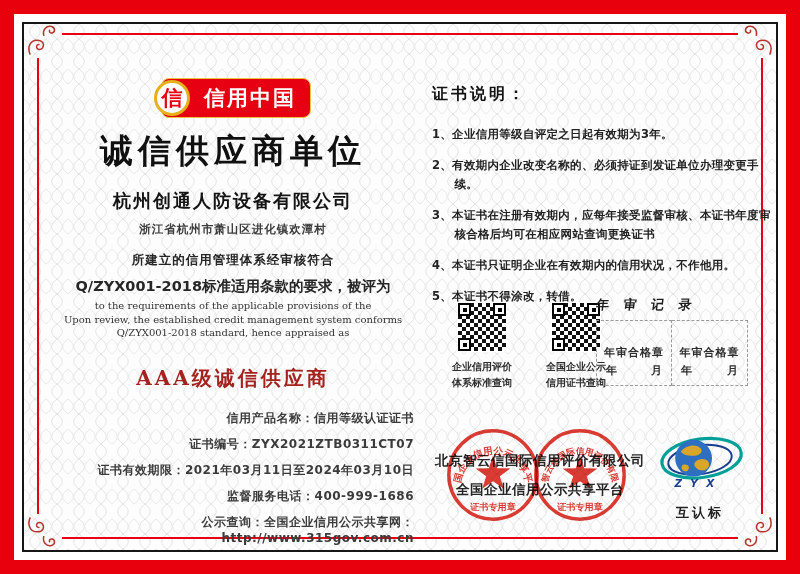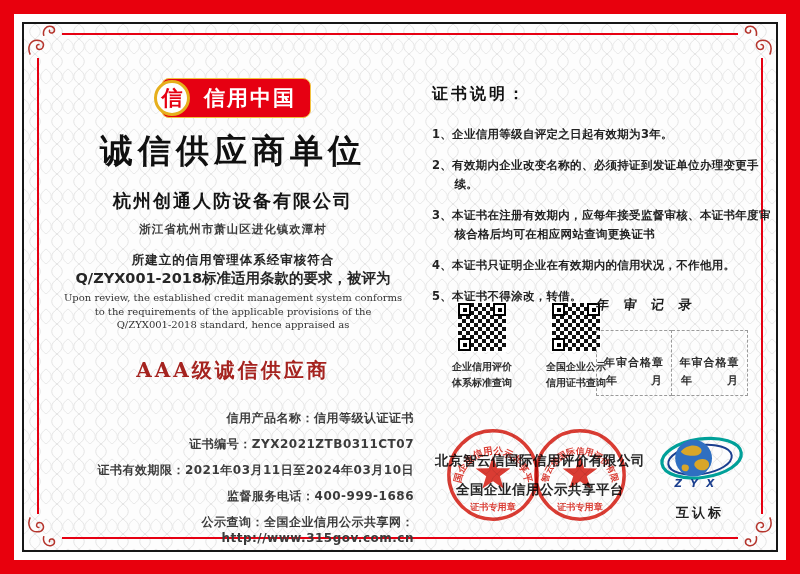--- a/index.html
+++ b/index.html
@@ -37,21 +37,21 @@
   .badge-text { color:#fff; font-weight:bold; font-size:21px; letter-spacing:2px; }
 
   .title { margin-top:11px; font-size:33px; font-weight:bold; color:#101010; letter-spacing:5px;
            font-family:"DejaVu Serif","Liberation Serif",serif; }
   .subtitle { margin-top:2px; font-size:21px; color:#1c1c1c;
               font-family:"DejaVu Serif","Liberation Serif",serif; }
   .company { margin-top:15px; font-size:18px; font-weight:bold; color:#141414; letter-spacing:2px; }
   .address { margin-top:9px; font-size:11.5px; font-weight:bold; color:#3c3c3c; letter-spacing:1px; }
 
   .stmt1 { margin-top:15px; font-size:12.5px; font-weight:bold; color:#262626; letter-spacing:1px; }
-  .stmt2 { margin-top:0; font-size:14.5px; font-weight:bold; color:#262626; }
+  .stmt2 { margin-top:8px; font-size:14.5px; font-weight:bold; color:#262626; }
   .stmt-en { margin-top:3px; font-size:10px; line-height:1.35; color:#333;
              font-family:"DejaVu Serif","Liberation Serif",serif; }
   .award { margin-top:25px; font-size:20px; font-weight:bold; color:#a5231f; letter-spacing:3px;
            font-family:"DejaVu Serif","Liberation Serif",serif; }
 
   .details { position:absolute; left:84px; top:410px; width:330px; text-align:right; z-index:3; }
   .detail-row { font-size:12px; font-weight:bold; color:#3b3b3b; margin-bottom:9px; letter-spacing:.5px; }
   .detail-row.last { margin-top:5px; }
 
   
@@ -69,21 +69,21 @@
         background-size:8px 8px, 12px 12px; background-position:0 0, 3px 2px; }
   .finder { position:absolute; width:13px; height:13px; border:2px solid #000; background:#fff; }
   .finder::after { content:""; position:absolute; left:2.5px; top:2.5px; width:4px; height:4px; background:#000; }
   .finder.tl { left:0; top:0; } .finder.tr { right:0; top:0; } .finder.bl { left:0; bottom:0; }
   .qr-label { margin-top:7px; font-size:10px; font-weight:bold; color:#2e2e2e; line-height:1.55; }
 
   .review { position:absolute; left:596px; top:296px; width:152px; z-index:3; }
   .review-heading { font-size:13px; font-weight:bold; color:#1d1d1d; letter-spacing:5px;
                     transform:skewX(-8deg); font-family:"DejaVu Serif",serif; margin-bottom:6px; }
   .review-boxes { display:flex; }
-  .review-cell { position:relative; width:76px; height:66px; border:1px dashed #9a9a9a;margin-top:10px; }
+  .review-cell { position:relative; width:76px; height:66px; border:1px dashed #9a9a9a; }
   .review-cell + .review-cell { border-left:none; }
   .review-stamp-label { position:absolute; top:24px; width:100%; text-align:center;
                         font-size:11px; font-weight:bold; color:#2e2e2e; letter-spacing:1px; }
   .review-date { position:absolute; bottom:7px; left:12%; width:76%; display:flex;
                  justify-content:space-between; font-size:11px; font-weight:bold; color:#2e2e2e; }
 
   .issuers { position:absolute; left:428px; top:452px; width:224px; text-align:center; z-index:3; }
   .issuer-line { font-size:13.5px; font-weight:bold; color:#262626; margin-bottom:11px; letter-spacing:.5px; }
 
   .stamp { position:absolute; width:96px; height:96px; z-index:4; mix-blend-mode:multiply; opacity:.9; }
@@ -141,22 +141,22 @@
       <span class="badge-text">信用中国</span>
     </div>
 
     <div class="title">诚信供应商单位</div>
     <div class="company">杭州创通人防设备有限公司</div>
     <div class="address">浙江省杭州市萧山区进化镇欢潭村</div>
 
     <div class="stmt1">所建立的信用管理体系经审核符合</div>
     <div class="stmt2">Q/ZYX001-2018标准适用条款的要求，被评为</div>
     <div class="stmt-en">
+      <div>to the requirements of the applicable provisions of the</div>
       <div>Upon review, the established credit management system conforms</div>
-      <div>to the requirements of the applicable provisions of the</div>
       <div>Q/ZYX001-2018 standard, hence appraised as</div>
     </div>
 
     <div class="award">AAA级诚信供应商</div>
   </div>
 
   <div class="details">
     <div class="detail-row">
       <span>信用产品名称：</span><span>信用等级认证证书</span>
     </div>

